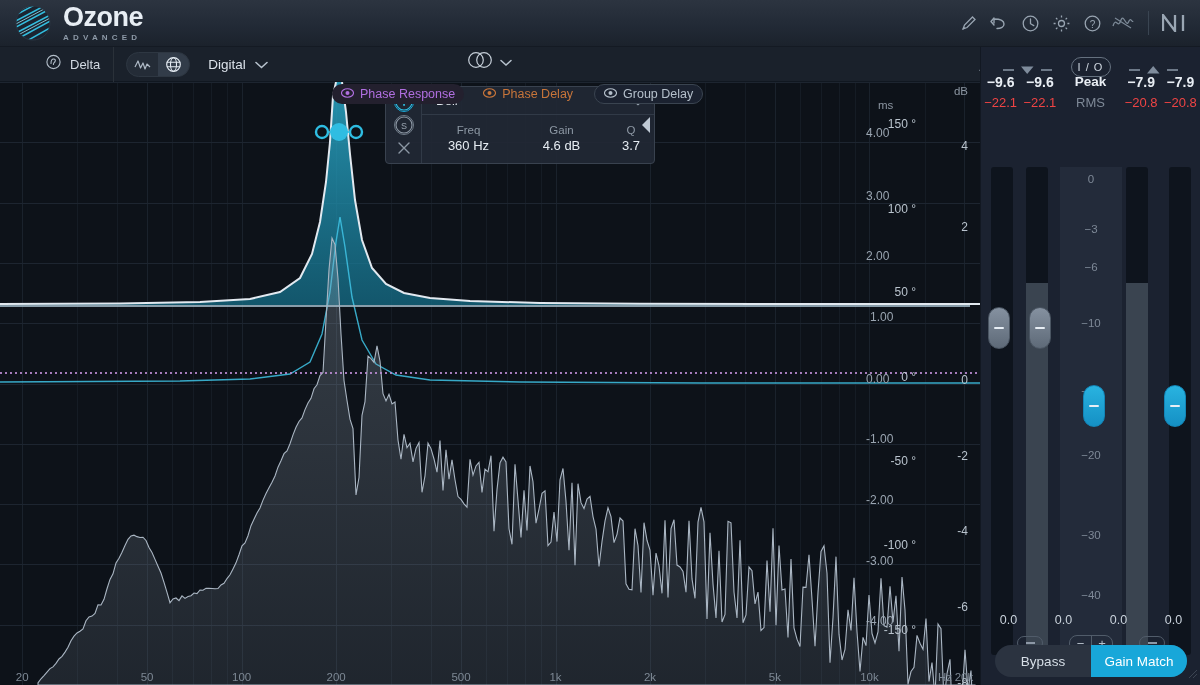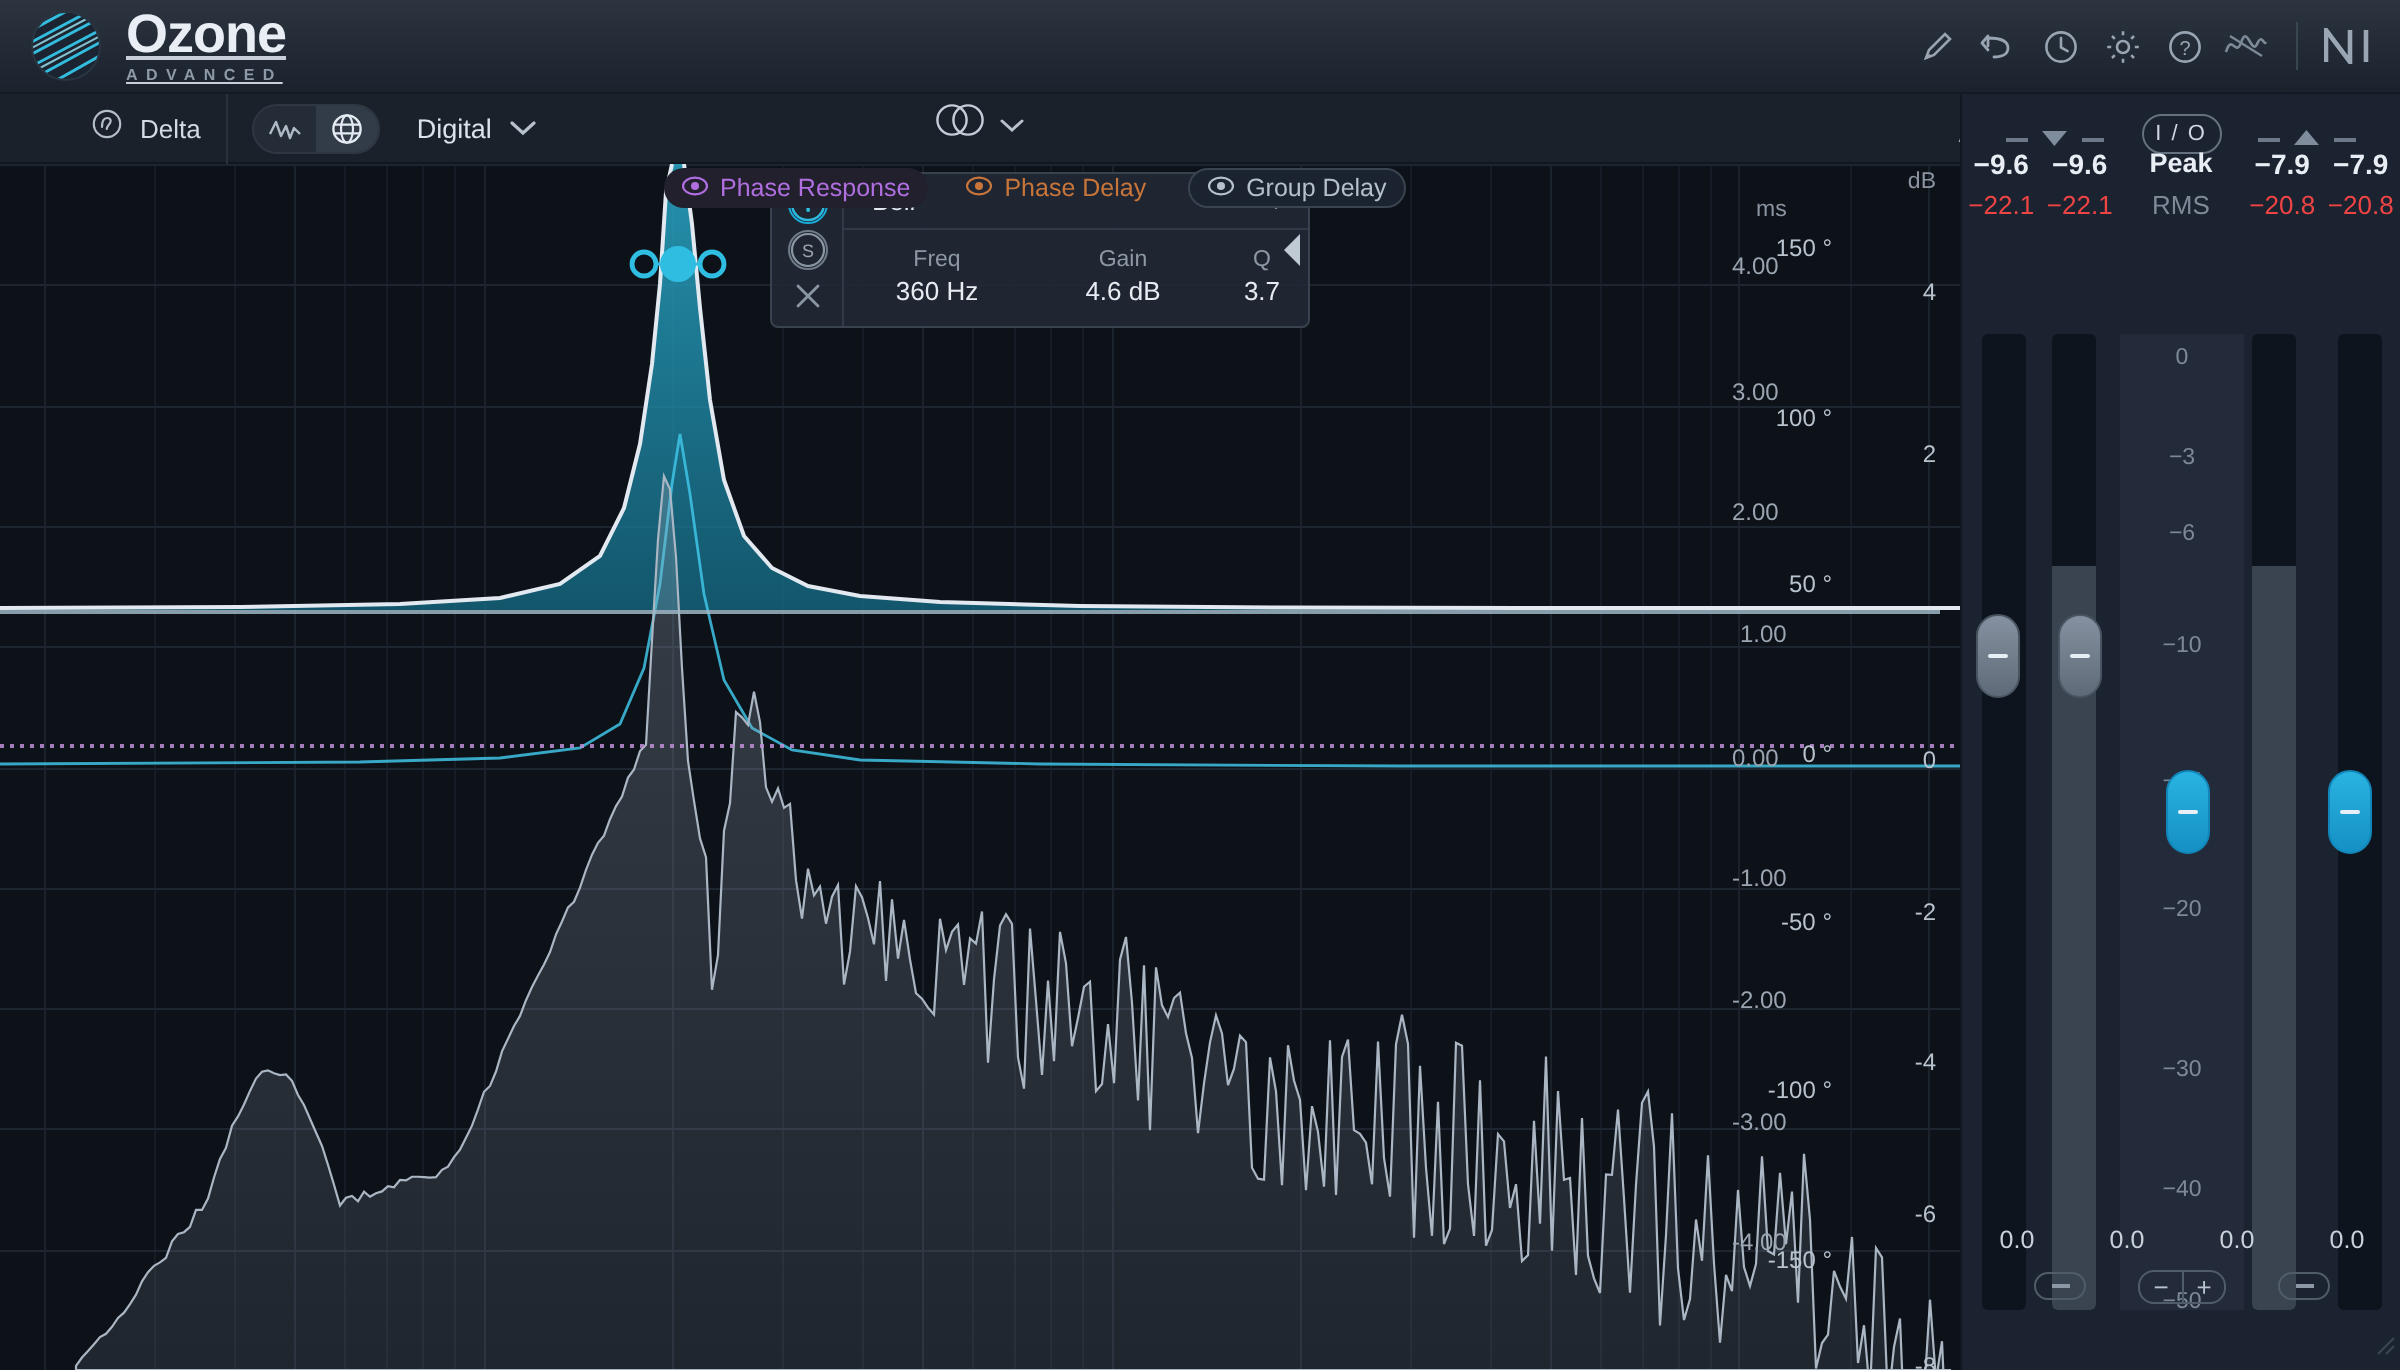--- a/index.html
+++ b/index.html
@@ -9,21 +9,21 @@
     color:#c7d0da;
     -webkit-font-smoothing:antialiased;
   }
   #app { position:relative; width:1200px; height:685px; }
 
   
   .topbar {
     position:absolute; left:0; top:0; width:1200px; height:47px;
     background:linear-gradient(180deg,#2c3440 0%,#222a36 55%,#1b222c 100%);
     border-bottom:1px solid #141a23;
-    display:flex; align-items:center;text-decoration:underline;
+    display:flex; align-items:center;
   }
   .logo-wrap { display:flex; align-items:center; padding-left:14px; gap:11px; }
   .logo-mark { width:38px; height:38px; position:relative; }
   .logo-text { line-height:1; }
   .logo-title {
     font-size:27px; font-weight:bold; color:#e8eef4; letter-spacing:-0.5px;
     font-family:"Liberation Sans", sans-serif;
   }
   .logo-sub {
     font-size:8px; letter-spacing:4.2px; color:#8d99a7; margin-top:3px; font-weight:bold;
@@ -465,20 +465,33 @@
         <div class="ax-db" style="top: 57px; right: 12px;">4</div>
         <div class="ax-db" style="top: 138px; right: 12px;">2</div>
         <div class="ax-db" style="top: 291px; right: 12px;">0</div>
         <div class="ax-db" style="top: 367px; right: 12px;">-2</div>
         <div class="ax-db" style="top: 442px; right: 12px;">-4</div>
         <div class="ax-db" style="top: 518px; right: 12px;">-6</div>
         <div class="ax-db" style="top: 594px; right: 12px;">-8</div>
         <div class="axis-unit" style="top: 17px; left: 878px;">ms</div>
         <div class="axis-unit" style="top: 3px; right: 12px;">dB</div>
       </div>
+    <div class="freq-labels" id="freq-layer">
+        <div class="freq-label" style="left: 22.1574px;">20</div>
+        <div class="freq-label" style="left: 147.082px;">50</div>
+        <div class="freq-label" style="left: 241.584px;">100</div>
+        <div class="freq-label" style="left: 336.086px;">200</div>
+        <div class="freq-label" style="left: 461.01px;">500</div>
+        <div class="freq-label" style="left: 555.512px;">1k</div>
+        <div class="freq-label" style="left: 650.014px;">2k</div>
+        <div class="freq-label" style="left: 774.938px;">5k</div>
+        <div class="freq-label" style="left: 869.44px;">10k</div>
+        <div class="freq-label" style="left: 963.942px;">20k</div>
+        <div class="freq-label" style="left: 945px;">Hz</div>
+      </div>
   </div>
 
   <div class="legend">
     <div class="leg-item leg-phase-resp">
       <span>
         <svg width="13" height="10" viewBox="0 0 13 10">
             <ellipse cx="6.5" cy="5" rx="6" ry="4.2" fill="none" stroke="#b06fe0" stroke-width="1.1"></ellipse>
             <circle cx="6.5" cy="5" r="2" fill="#b06fe0"></circle>
           </svg>
       </span>
@@ -651,20 +664,24 @@
         </div>
       <div class="link-btn" style="right:36px; top:31px;">
           <span class="link-line"></span>
         </div>
 
       <div class="pm-group">
         <span class="pm-btn">−</span>
         <span class="pm-btn">+</span>
       </div>
 
+      <div class="bottom-btns">
+        <span class="bbtn">Bypass</span>
+        <span class="bbtn active">Gain Match</span>
+      </div>
 
       <span class="resize-grip">
         <svg width="12" height="12" viewBox="0 0 12 12">
             <g stroke="#5d6875" stroke-width="1">
               <path d="M11 3 L3 11"></path>
               <path d="M11 7 L7 11"></path>
               <path d="M11 11 L11 11"></path>
             </g>
           </svg>
       </span>

